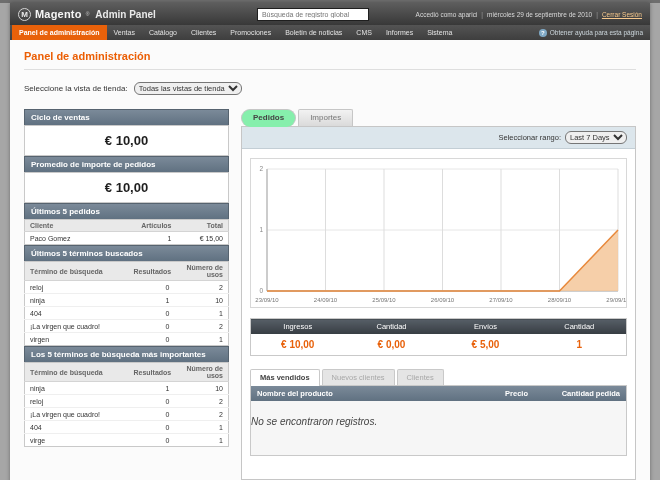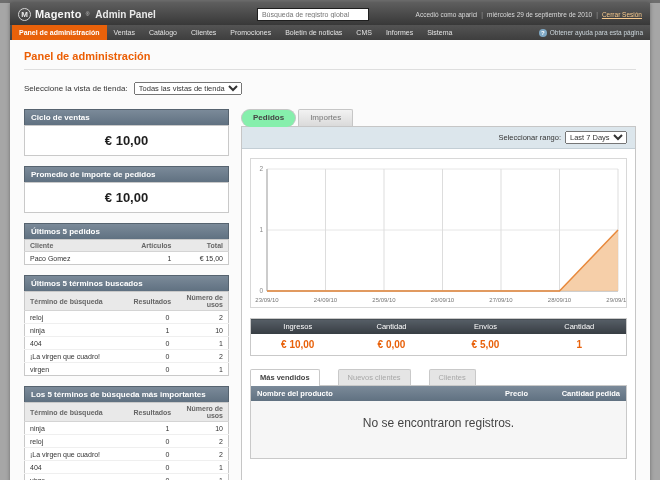--- a/index.html
+++ b/index.html
@@ -46,28 +46,28 @@
     color:#ccd6dc; font-size:6.5px; padding-right:7px; cursor:pointer; }
   .help-icon { width:8px; height:8px; border-radius:50%; background:#7fa9c6; color:#fff;
     font-size:6px; font-weight:bold; display:flex; align-items:center; justify-content:center; }
 
   
   .content { background:#fbfbfb; padding:10px 14px 18px; min-height:425px; }
   .page-title { font-size:11px; font-weight:bold; color:#eb5e04; }
   .title-divider { border-bottom:1px solid #dedede; margin:7px 0 12px; }
   .store-switcher { font-size:8px; color:#333; margin-bottom:14px; }
   .store-switcher label { margin-right:4px; }
-  select { font-size:7.5px; font-family:"Liberation Sans",sans-serif; color:#333; }
+  select { font-size:7.5px; font-family:"Liberation Sans",sans-serif; color:#333;border-radius:6px; }
 
   .columns { display:flex; gap:12px; }
   .col-left { width:205px; flex-shrink:0; }
   .col-right { flex:1; min-width:0; }
 
   
-  .block { margin-bottom:10px; }
+  .block { }
   .block-header {
     background:linear-gradient(#7b8a99,#607181); color:#fff; font-size:8px; font-weight:bold;
     padding:3px 6px; border:1px solid #56636f; border-bottom:none;
   }
   .block-value {
     border:1px solid #c9c9c9; background:#fff; text-align:center;
     font-size:13px; font-weight:bold; color:#1e1e1e; padding:7px 0;
   }
   table.mini { width:100%; border-collapse:collapse; background:#fff;
     border:1px solid #c9c9c9; font-size:7px; table-layout:fixed; }
@@ -92,35 +92,35 @@
   .chart-box { margin:9px 8px 0; border:1px solid #d8d8d8; height:150px; background:#fff; }
   .chart-box svg { width:100%; height:148px; display:block; }
 
   table.totals { margin:10px 8px 0; width:calc(100% - 16px); border:1px solid #c9c9c9;
     border-collapse:collapse; table-layout:fixed; }
   table.totals th { background:linear-gradient(#575f67,#363c42); color:#fff; font-size:7.5px;
     font-weight:normal; text-align:center; padding:3px 2px; }
   table.totals td { background:#fff; color:#e8610a; font-size:10px; font-weight:bold;
     text-align:center; padding:5px 2px; }
 
-  .bottom-tabs { display:flex; gap:18px; margin:13px 8px 0; position:relative; z-index:2; }
+  .bottom-tabs { display:flex; gap:2px; margin:13px 8px 0; position:relative; z-index:2; }
   .btab { font-size:7.5px; padding:3px 9px; border:1px solid #c9c9c9; border-bottom:none;
     border-radius:2px 2px 0 0; cursor:pointer; }
   .btab.active { background:#fff; color:#444; font-weight:bold; margin-bottom:-1px; padding-bottom:4px; }
   .btab.disabled { background:#e5e5e5; color:#a8a8a8; cursor:default; }
 
   .grid { margin:0 8px; border:1px solid #c9c9c9; }
   .grid-head { display:flex; background:linear-gradient(#7b8a99,#607181); color:#fff;
     font-size:7.5px; font-weight:bold;align-items:center; }
   .gh { padding:3px 6px; }
   .gh-product { flex:1; }
   .gh-price { width:88px; text-align:right; }
   .gh-qty { width:92px; text-align:right; }
-  .grid-empty { background:#f6f6f6; text-align:center; font-size:12px; color:#444;
-    padding:15px 0 28px; }
+  .grid-empty { background:#f6f6f6; text-align:left; font-size:10px; color:#444;
+    padding:15px 0 28px;font-style:italic; }
 </style>
 </head>
 <body>
 
 <div class="top-strip"></div>
 <div class="app">
 
   <div class="top-header">
     <div class="logo">
       <span class="logo-mark">M</span>

